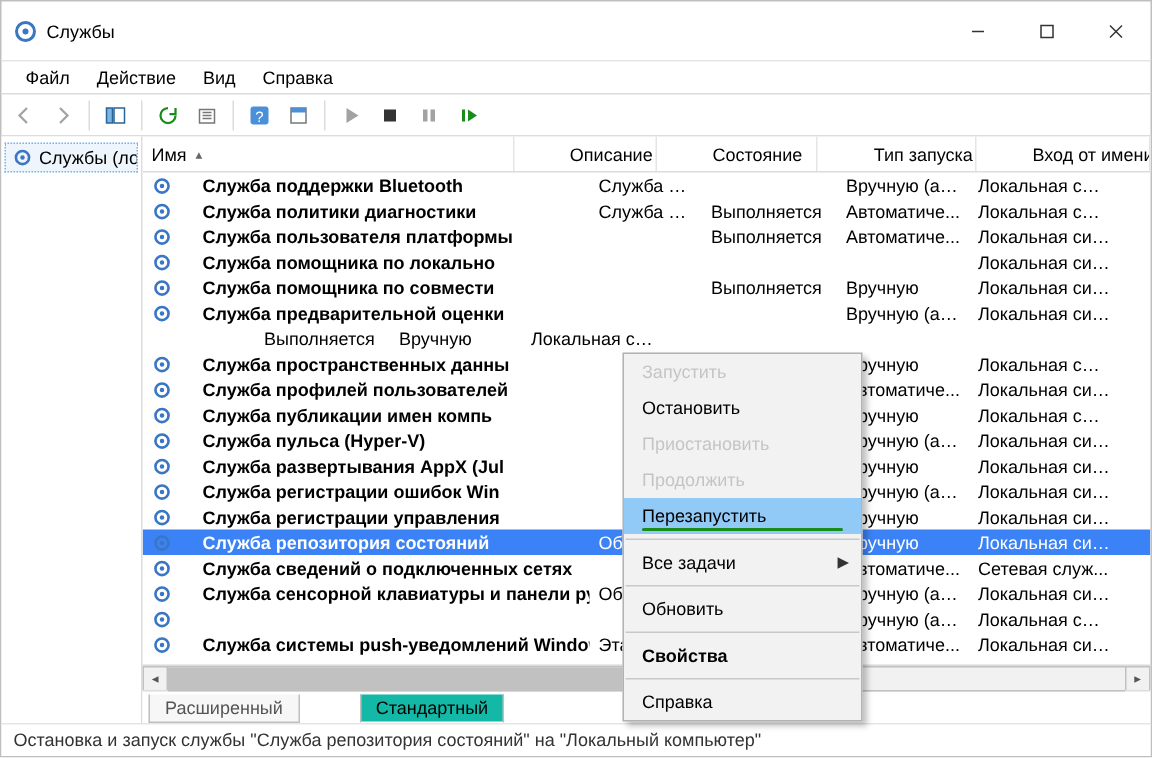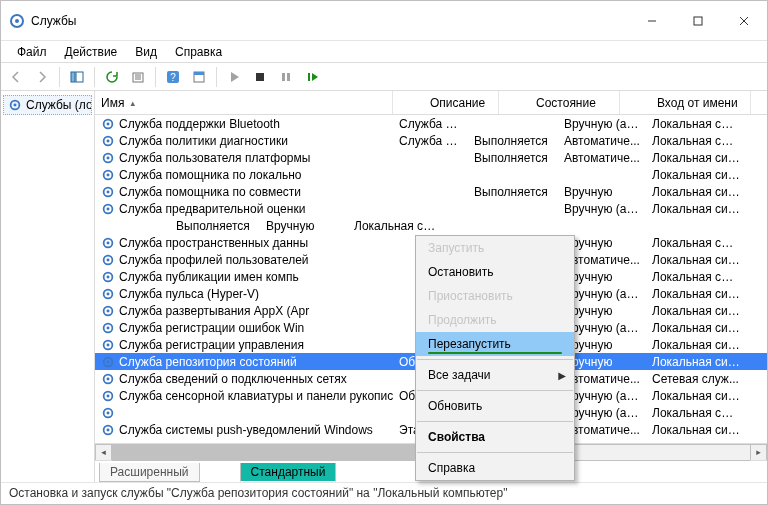--- a/index.html
+++ b/index.html
@@ -39,21 +39,21 @@
   .gh.nm   { width: 298px; }
   .gh.desc { width: 75px; }
   .gh.stat { width: 90px; }
   .gh.start{ width: 88px; }
   .gh.logon{ width: 100px; }
   .gh .sort { margin-left: 6px; font-size: 9px; color: #666; }
 
   .grid-body { overflow: hidden; }
   .grid-row { height: 17px; align-items: center; font-size: 12px; color: #000; }
   .grid-row .cell { padding: 0 6px; white-space: nowrap; overflow: hidden; text-overflow: ellipsis; }
-  .grid-row .cell.nm   { width: 298px; display: flex; align-items: center; gap: 4px; }
+  .grid-row .cell.nm   { width: 298px; display: flex; align-items: center; gap: 20px; font-weight: bold; }
   .grid-row .cell.desc { width: 75px; }
   .grid-row .cell.stat { width: 90px; }
   .grid-row .cell.start{ width: 88px; }
   .grid-row .cell.logon{ width: 100px; }
   .grid-row.selected { background: #3b82f6; color: #fff; }
 
   
   .hscroll { height: 17px; border-top: 1px solid #dcdcdc; background: #f1f1f1; display: flex; align-items: center; }
   .hscroll .arrow { width: 17px; height: 17px; display:flex;align-items:center;justify-content:center; background:#f1f1f1; border:1px solid #c1c1c1; font-size:9px;color:#555;}
   .hscroll .track { flex:1; height:17px; border:1px solid #c1c1c1; border-left:none; border-right:none; background:#f1f1f1; position:relative;}
@@ -199,20 +199,21 @@
 
     <div class="listpane" style="position:relative">
       <div class="grid">
         <div class="grid-head">
           <div class="gh nm">
               <span>Имя</span>
               <span class="sort">▴</span>
             </div>
           <div class="gh desc">Описание</div>
           <div class="gh stat">Состояние</div>
+          <div class="gh start">Тип запуска</div>
           <div class="gh logon">Вход от имени</div>
         </div>
         <div class="grid-body" id="grid-body">
             <div class="grid-row">
               <div class="cell nm">
                 <svg class="gear-icon-svg" viewBox="0 0 16 16">
                   <circle cx="8" cy="8" r="5" fill="none" stroke="#3a76c4" stroke-width="2"></circle>
                   <circle cx="8" cy="8" r="1.7" fill="#3a76c4"></circle>
                 </svg>
                 <span>Служба поддержки Bluetooth</span>
@@ -344,21 +345,21 @@
               <div class="cell stat"></div>
               <div class="cell start">Вручную (ак...</div>
               <div class="cell logon">Локальная сис...</div>
             </div>
             <div class="grid-row">
               <div class="cell nm">
                 <svg class="gear-icon-svg" viewBox="0 0 16 16">
                   <circle cx="8" cy="8" r="5" fill="none" stroke="#3a76c4" stroke-width="2"></circle>
                   <circle cx="8" cy="8" r="1.7" fill="#3a76c4"></circle>
                 </svg>
-                <span>Служба развертывания AppX (Apr</span>
+                <span>Служба развертывания AppX (Jul</span>
               </div>
               <div class="cell desc"></div>
               <div class="cell stat"></div>
               <div class="cell start">Вручную</div>
               <div class="cell logon">Локальная сис...</div>
             </div>
             <div class="grid-row">
               <div class="cell nm">
                 <svg class="gear-icon-svg" viewBox="0 0 16 16">
                   <circle cx="8" cy="8" r="5" fill="none" stroke="#3a76c4" stroke-width="2"></circle>

